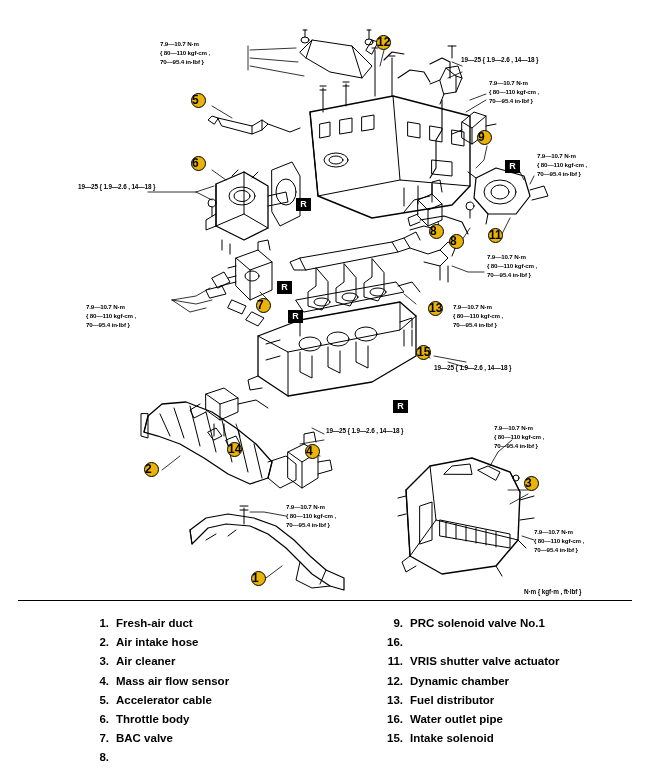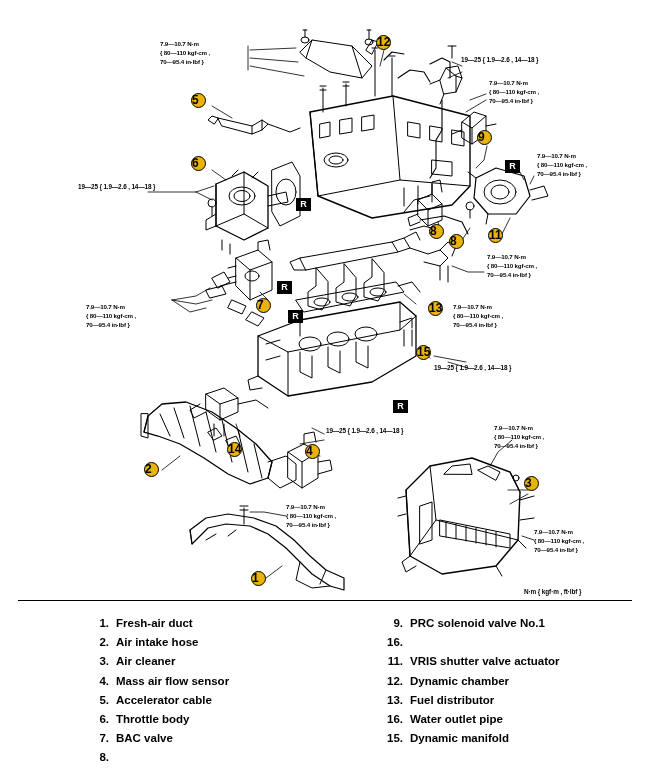--- a/index.html
+++ b/index.html
@@ -555,18 +555,18 @@
       <div class="legend-item">
         <span class="legend-num">13.</span>
         <span class="legend-label">Fuel distributor</span>
       </div>
       <div class="legend-item">
         <span class="legend-num">16.</span>
         <span class="legend-label">Water outlet pipe</span>
       </div>
       <div class="legend-item">
         <span class="legend-num">15.</span>
-        <span class="legend-label">Dynamic manifold</span>
+        <span class="legend-label">Intake solenoid</span>
       </div>
     </div>
   </div>
 
 </div>
 
 </body></html>

